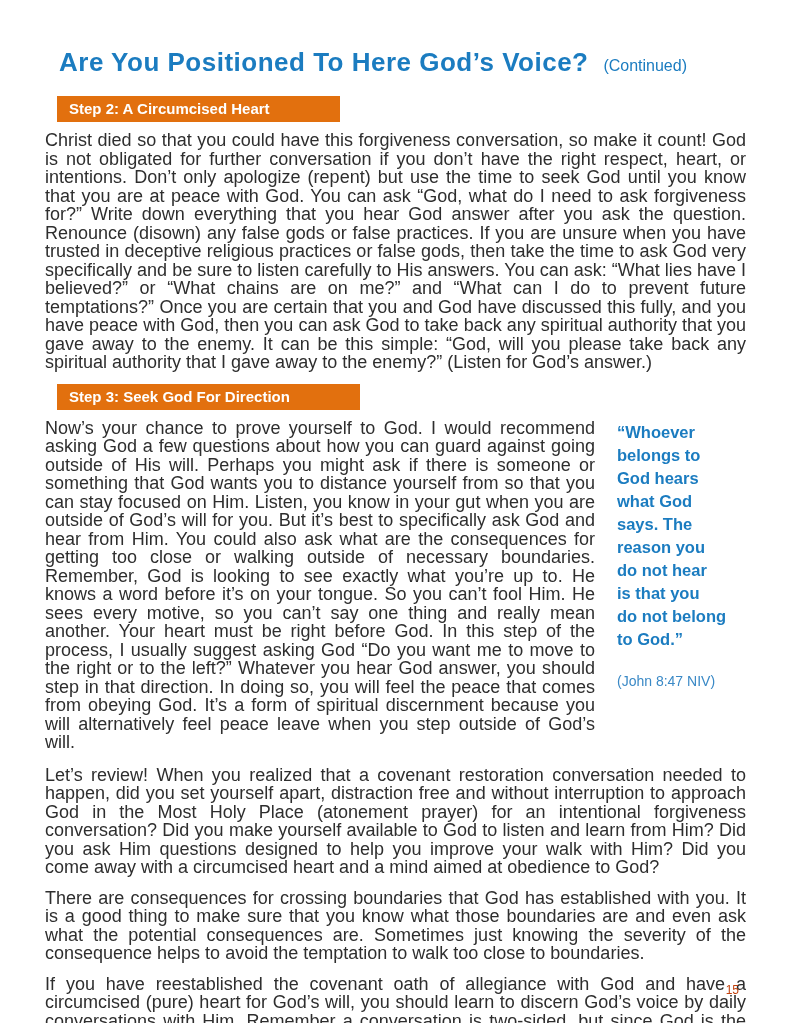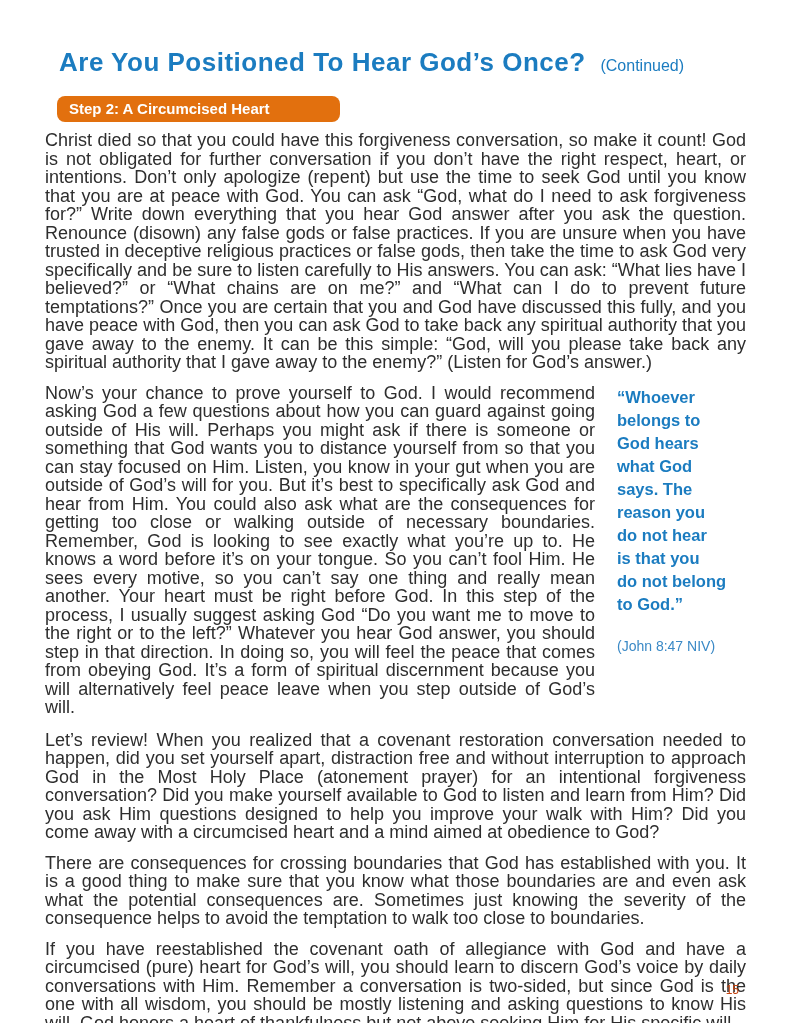--- a/index.html
+++ b/index.html
@@ -36,21 +36,20 @@
   }
   .step-banner {
     display: inline-block;
     background: #e2700e;
     color: #ffffff;
     font-size: 15px;
     font-weight: bold;
     padding: 4px 70px 5px 12px;
     margin-left: 12px;
     margin-bottom: 9px;
-    border-radius: 8px;
   }
   .body-text {
     color: #2e2e2e;
     font-size: 18px;
     line-height: 18.5px;
     text-align: justify;
     margin-bottom: 12px;
   }
   .step3-row {
     display: flex;
@@ -91,30 +90,33 @@
     color: #c2410c;
     font-size: 12px;
   }
 </style>
 </head>
 <body>
 
 <div class="page">
 
   <h1 class="doc-title">
-    <span class="title-main">Are You Positioned To Hear God’s Once?</span>
+    <span class="title-main">Are You Positioned To Here God’s Voice?</span>
     <span class="title-suffix">(Continued)</span>
   </h1>
 
   <div>
     <div class="step-banner">Step 2: A Circumcised Heart</div>
   </div>
 
   <p class="body-text">Christ died so that you could have this forgiveness conversation, so make it count! God is not obligated for further conversation if you don’t have the right respect, heart, or intentions. Don’t only apologize (repent) but use the time to seek God until you know that you are at peace with God. You can ask “God, what do I need to ask forgiveness for?” Write down everything that you hear God answer after you ask the question. Renounce (disown) any false gods or false practices. If you are unsure when you have trusted in deceptive religious practices or false gods, then take the time to ask God very specifically and be sure to listen carefully to His answers. You can ask: “What lies have I believed?” or “What chains are on me?” and “What can I do to prevent future temptations?” Once you are certain that you and God have discussed this fully, and you have peace with God, then you can ask God to take back any spiritual authority that you gave away to the enemy.  It can be this simple: “God, will you please take back any spiritual authority that I gave away to the enemy?” (Listen for God’s answer.)</p>
 
+  <div style="margin-top: 3px;">
+    <div class="step-banner">Step 3: Seek God For Direction</div>
+  </div>
 
   <div class="step3-row">
     <div class="step3-col">
       <p class="body-text">Now’s your chance to prove yourself to God. I would recommend asking God a few questions about how you can guard against going outside of His will. Perhaps you might ask if there is someone or something that God wants you to distance yourself from so that you can stay focused on Him. Listen, you know in your gut when you are outside of God’s will for you. But it’s best to specifically ask God and hear from Him. You could also ask what are the consequences for getting too close or walking outside of necessary boundaries. Remember, God is looking to see exactly what you’re up to. He knows a word before it’s on your tongue. So you can’t fool Him.  He sees every motive, so you can’t say one thing and really mean another. Your heart must be right before God. In this step of the process, I usually suggest asking God “Do you want me to move to the right or to the left?” Whatever you hear God answer, you should step in that direction. In doing so, you will feel the peace that comes from obeying God. It’s a form of spiritual discernment because you will alternatively feel peace leave when you step outside of God’s will.</p>
     </div>
     <div class="pullquote-col">
       <div class="pullquote-text">“Whoever
 belongs to
 God hears
 what God

